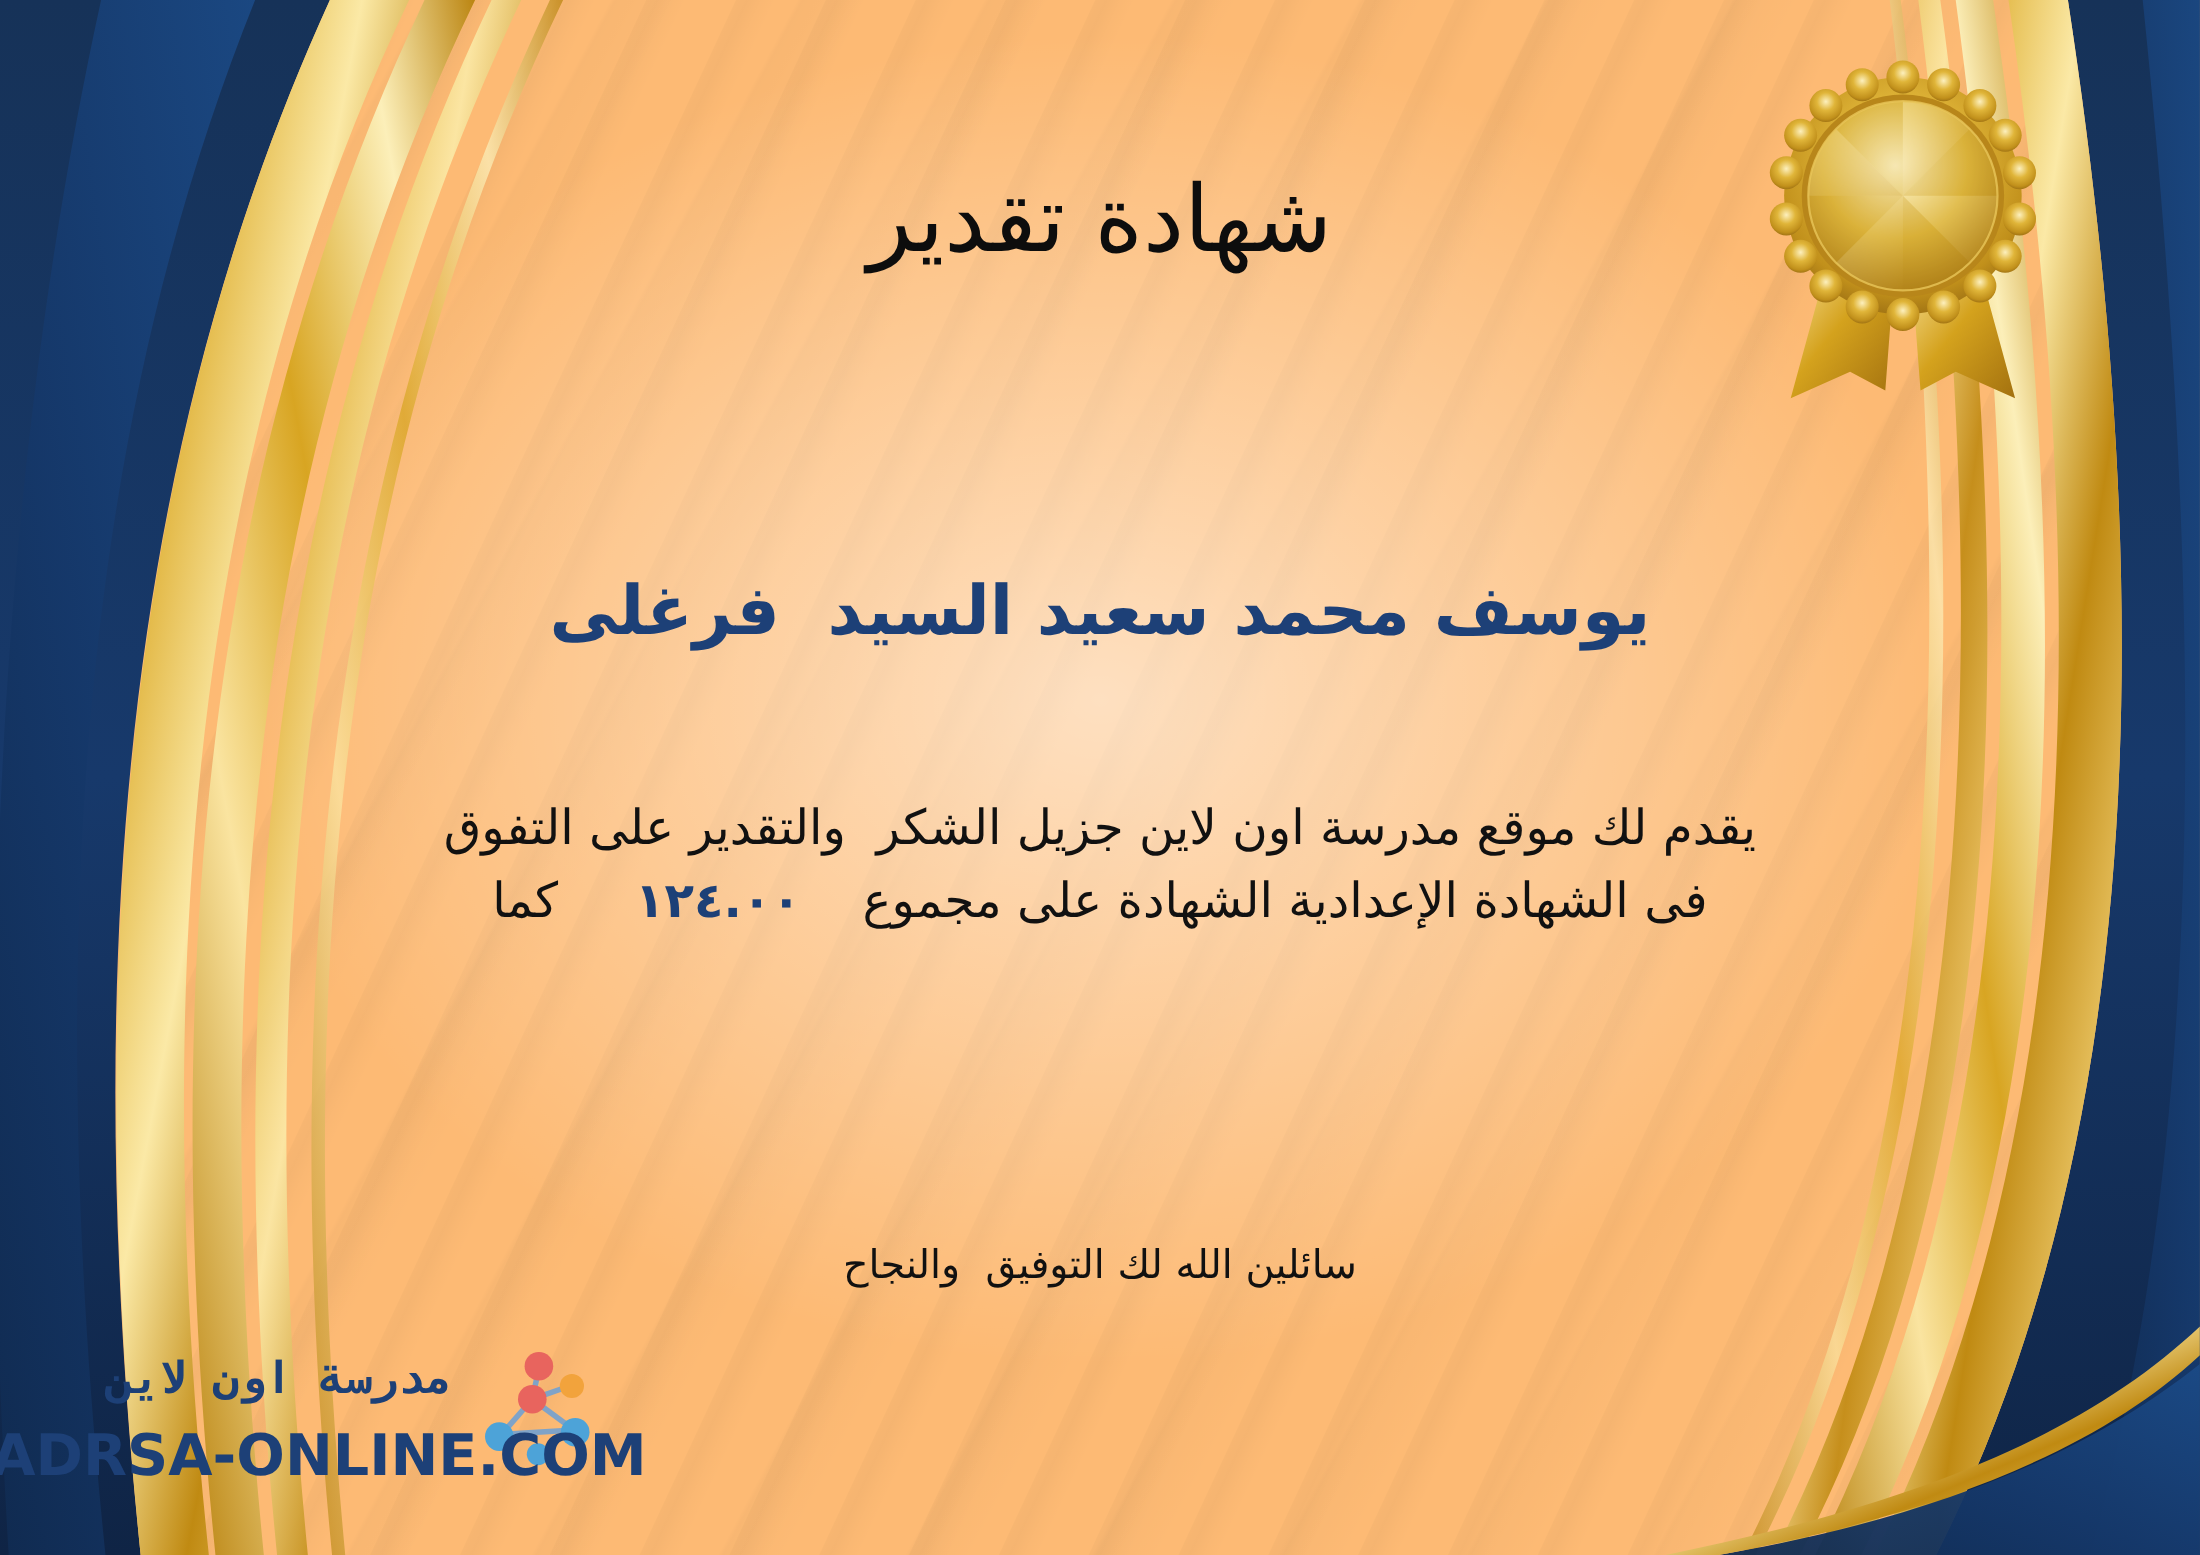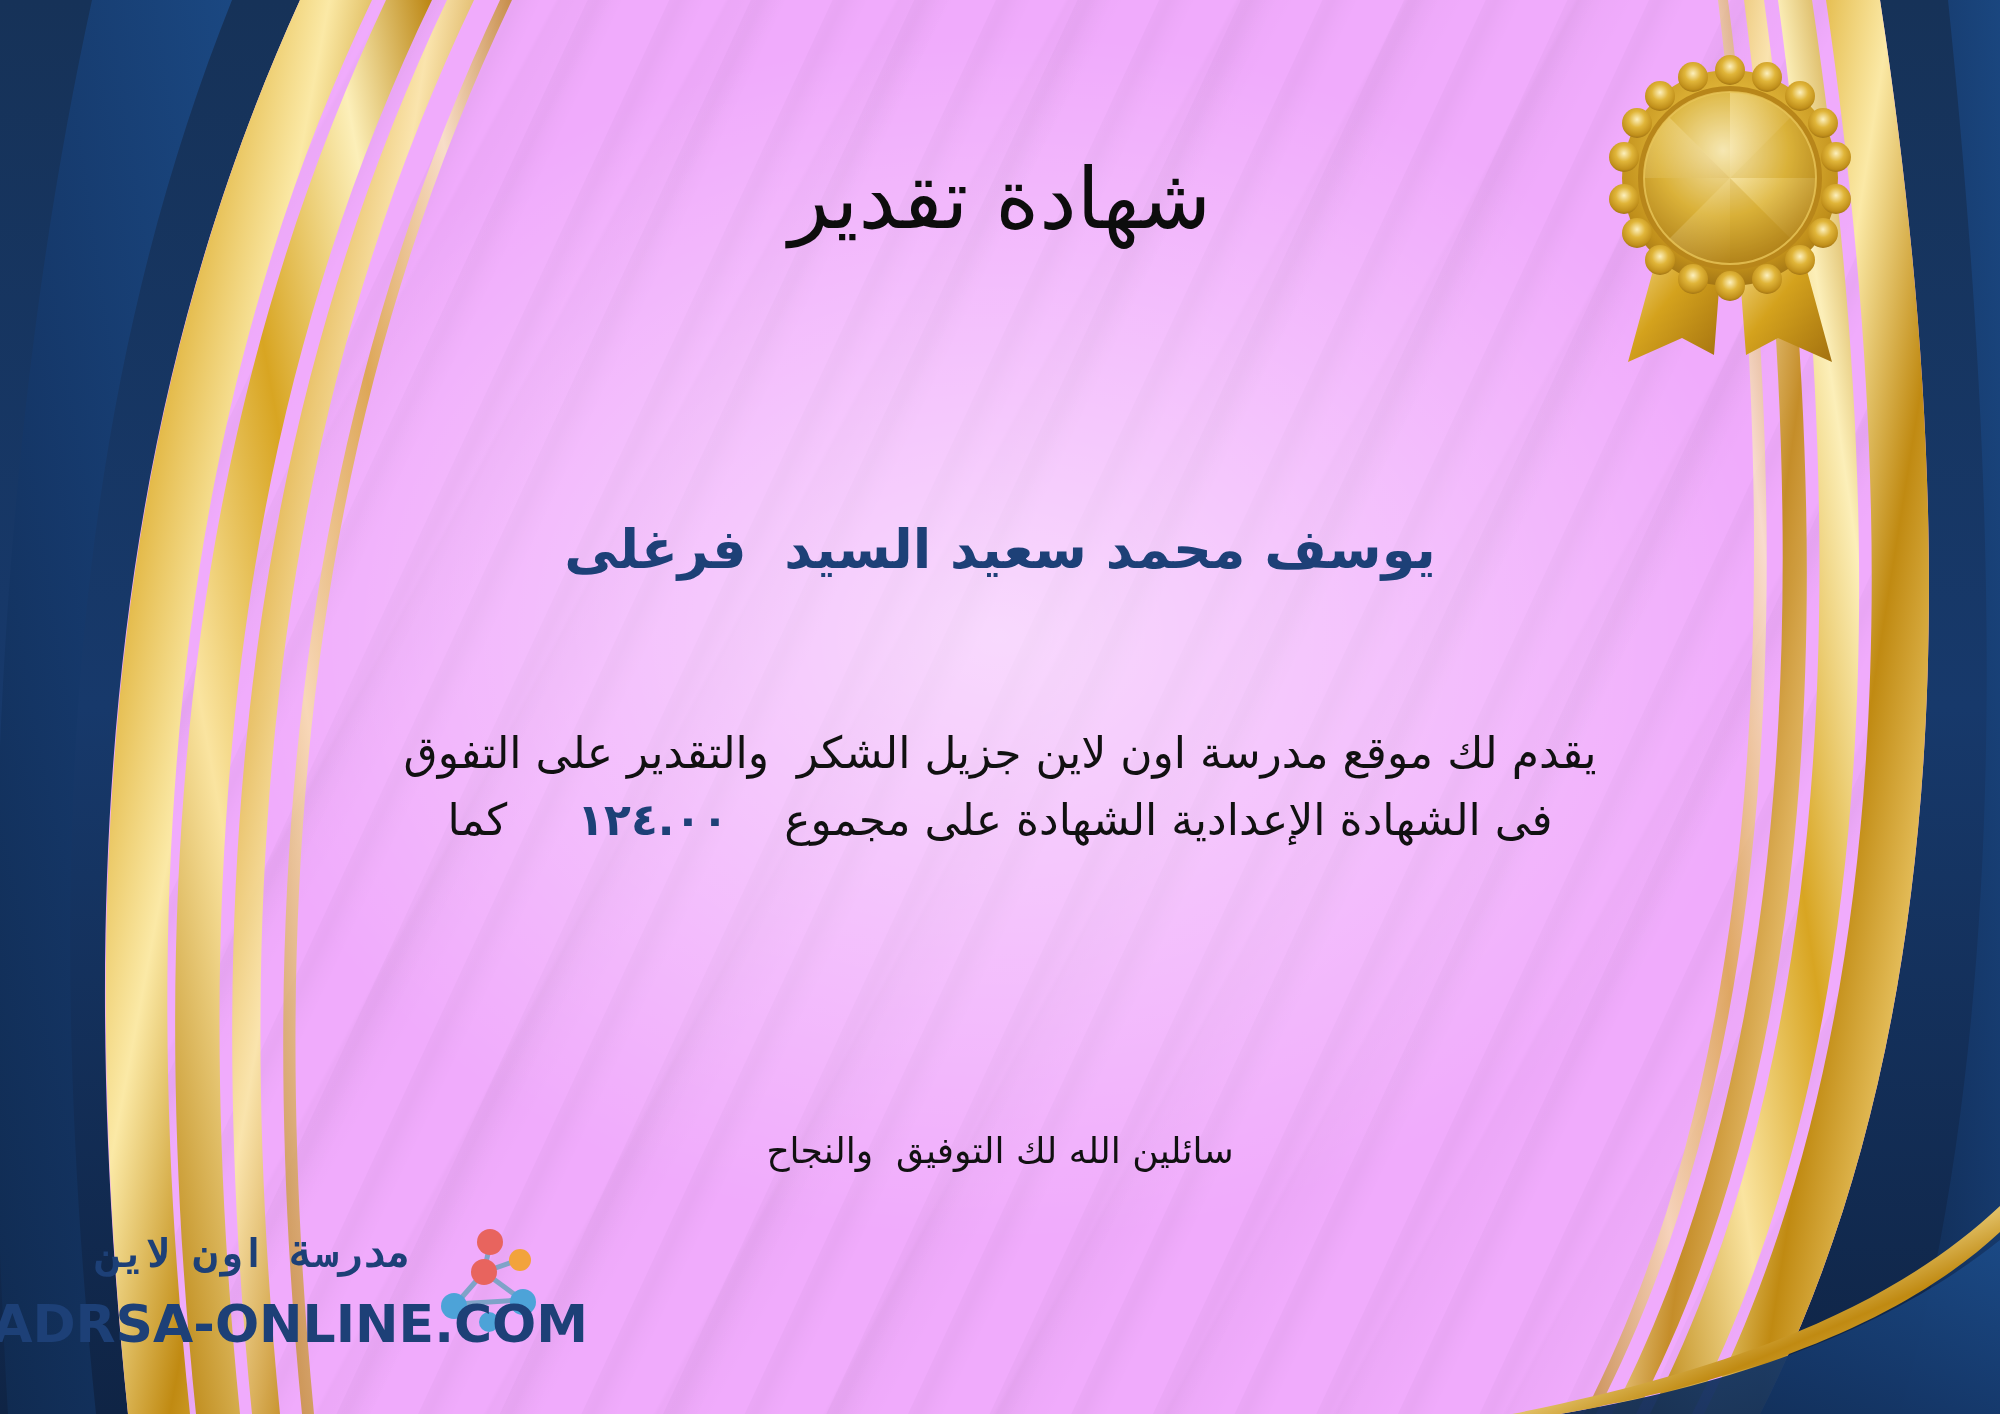--- a/index.html
+++ b/index.html
@@ -7,21 +7,21 @@
   body{
     font-family:"DejaVu Sans","Liberation Sans",sans-serif;
     background:#ffffff;
     overflow:hidden;
   }
 
   .cert{
     position:relative;
     width:2000px;
     height:1414px;
-    background:#f0abfc;
+    background:#fdba74;
     overflow:hidden;
   }
 
   
   .texture{
     position:absolute; inset:0;
     background:
       repeating-linear-gradient(
         115deg,
         rgba(0,0,0,0.000) 0px,
@@ -68,21 +68,21 @@
     font-weight:400;
     color:#0d0d0d;
     letter-spacing:1px;
     direction:rtl;
   }
 
   .name{
     position:absolute;
     top:518px; left:0; width:2000px;
     text-align:center;
-    font-size:54px;
+    font-size:62px;
     font-weight:700;
     color:#1d4077;
     direction:rtl;
     white-space:pre;
   }
 
   .body{
     position:absolute;
     top:720px; left:40px; width:1920px;
     text-align:center;

